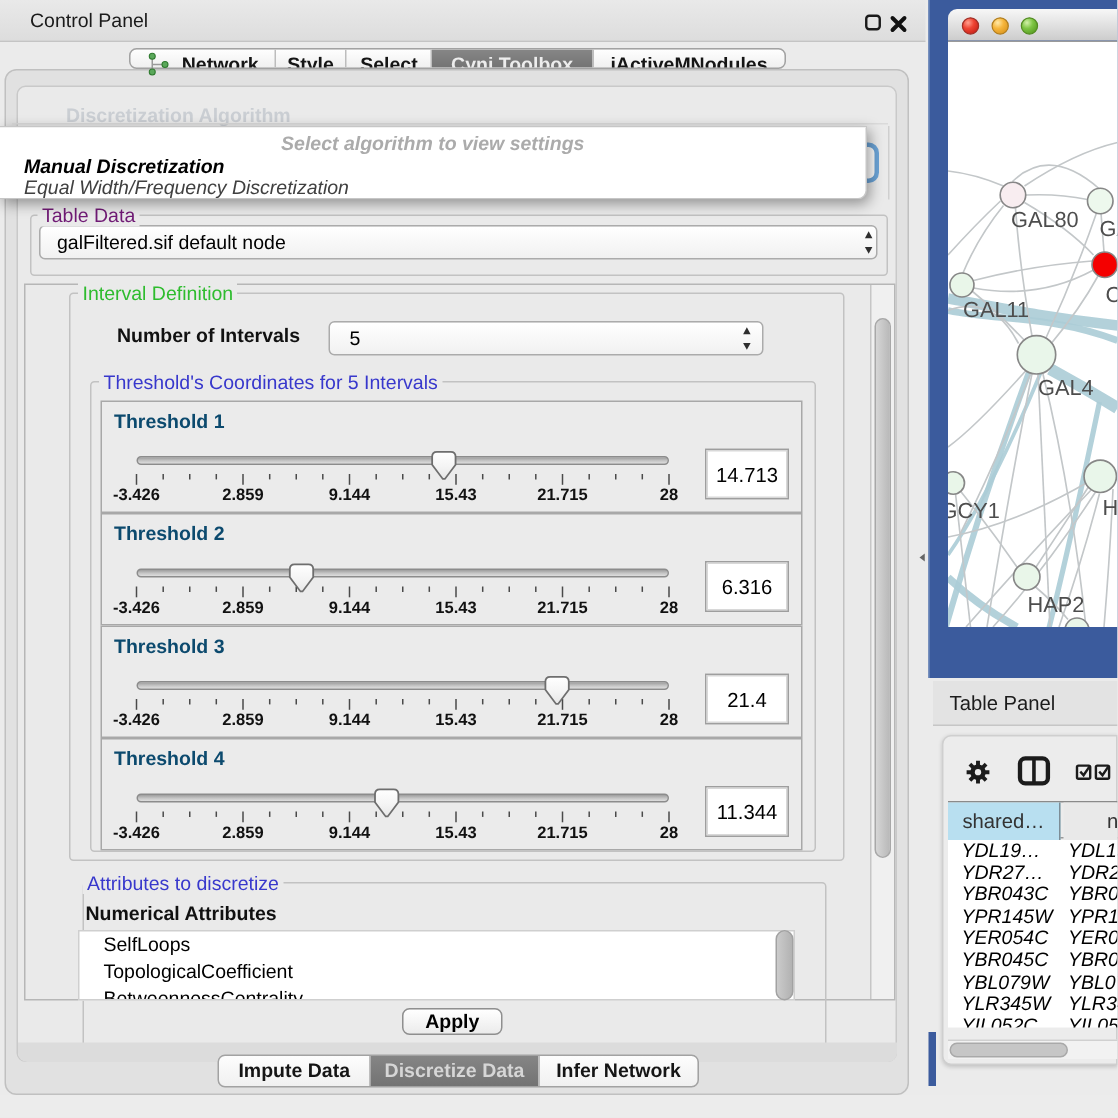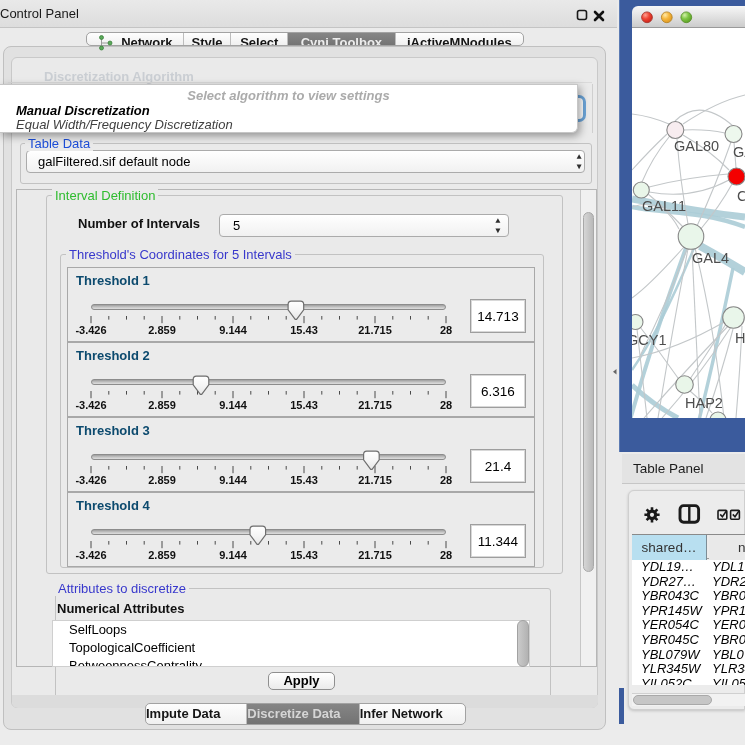--- a/index.html
+++ b/index.html
@@ -3,21 +3,21 @@
 <style>
 * { margin:0; padding:0; box-sizing:border-box; }
 html,body { width:745px; height:745px; overflow:hidden; background:#ebebeb;
   font-family:"Liberation Sans", sans-serif; }
 #page { position:relative; width:745px; height:745px; }
 .abs { position:absolute; }
 
 
 #titlebar { left:0; top:0; width:617px; height:28px;
   background:linear-gradient(#e9e9e9,#dddddd); border-bottom:1px solid #c4c4c4;
-  font-size:13px; color:#1a1a1a; line-height:28px; padding-left:0; }
+  font-size:13px; color:#1a1a1a; line-height:28px; padding-left:20px; }
 #outerpanel { left:3px; top:46px; width:603px; height:684px; background:#e1e1e1;
   border:1px solid #c0c0c0; border-radius:8px; }
 #innerpanel { left:11px; top:57px; width:587px; height:651px; background:#eaeaea;
   border:1px solid #c9c9c9; border-radius:6px; }
 
 
 #tabstrip { left:86px; top:32px; width:438px; height:14px; display:flex;
   background:linear-gradient(#fefefe,#f0f0f0); border:1px solid #a2a2a2; border-radius:5px;
   font-size:13px; font-weight:bold; color:#151515; line-height:20px; text-align:center;
   overflow:hidden; }
@@ -39,21 +39,21 @@
 #popup .it1 { position:absolute; left:0; top:3px; width:100%; text-align:center;
   color:#ababab; font-weight:bold; }
 #popup .it2 { position:absolute; left:16px; top:17.5px; font-weight:bold; color:#000; }
 #popup .it3 { position:absolute; left:16px; top:31.5px; color:#404040; }
 
 
 .group { position:absolute; border:1px solid #c2c2c2; border-radius:3px; }
 .glabel { position:absolute; font-size:13px; background:#eaeaea; padding:0 3px; z-index:5; }
 
 #tdgroup { left:20px; top:143px; width:572px; height:41px; }
-#tdlabel { left:25px; top:136px; color:#1d4ed8; }
+#tdlabel { left:25px; top:136px; color:#701a75; }
 .combo { position:absolute; background:linear-gradient(#ffffff,#f1f1f1);
   border:1px solid #ababab; border-radius:4px; font-size:13px; color:#000; }
 #combo1 { left:26px; top:150px; width:559px; height:23px; line-height:21px; padding-left:11px; }
 #combo2 { left:219px; top:214px; width:290px; height:23px; line-height:21px; padding-left:13px; }
 
 #scrollpane { left:16px; top:189px; width:581px; height:478px; background:#eaeaea;
   border:1px solid #b6b6b6; overflow:hidden; }
 #sblane { left:580px; top:190px; width:16px; height:476px; background:#f0f0f0;
   border-left:1px solid #c6c6c6; }
 #sbthumb { left:582.5px; top:212px; width:11px; height:360px; border-radius:6px;
@@ -84,21 +84,21 @@
   background:linear-gradient(90deg,#cbcbcb,#b2b2b2); border:1px solid #a2a2a2; border-radius:6px; }
 
 #applybtn { left:268px; top:672px; width:67px; height:18px;
   background:linear-gradient(#ffffff,#ebebeb); border:1px solid #8f8f8f; border-radius:5px;
   font-size:13px; font-weight:bold; text-align:center; line-height:16px; color:#000; }
 #botband { left:12px; top:695px; width:586px; height:13px; background:#dcdcdc;
   border-radius:0 0 6px 6px; }
 
 #bottabs { left:145px; top:703px; width:321px; height:22px; display:flex;
   background:linear-gradient(#fdfdfd,#f0f0f0); border:1px solid #a2a2a2; border-radius:5px;
-  font-size:13px; font-weight:bold; color:#151515; line-height:20px; 
+  font-size:13px; font-weight:bold; color:#151515; line-height:20px; text-align:center;
   overflow:hidden; }
 #bottabs .tab { border-right:1px solid #bdbdbd; height:100%; }
 #bottabs .tab:last-child { border-right:none; }
 #bottabs .sel { background:linear-gradient(#858585,#737373); color:#d6d6d6; }
 
 
 #blueframe { left:619px; top:0; width:126px; height:452px; background:#3b5b9d;
   border-left:1px solid #5d7cb4; }
 #mactitle { left:632px; top:6px; width:113px; height:22px;
   background:linear-gradient(#f7f7f7,#cccccc); border-bottom:1px solid #9a9a9a;

